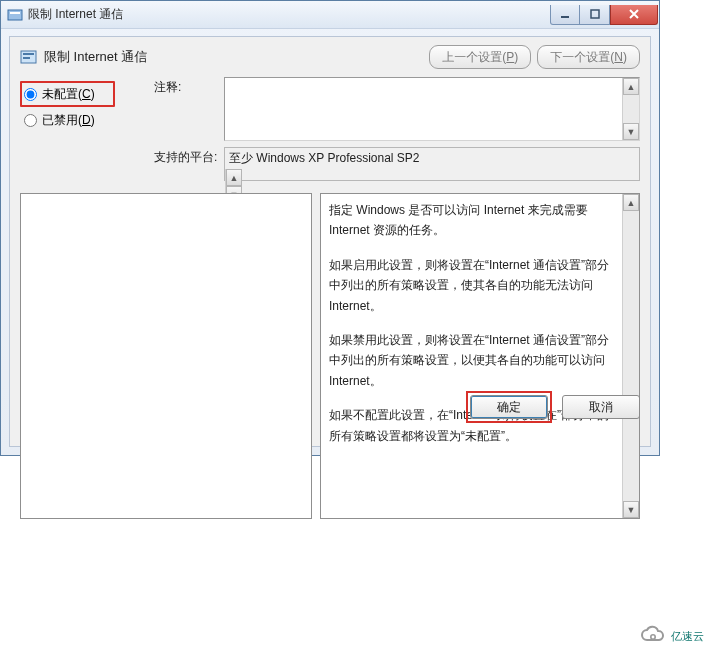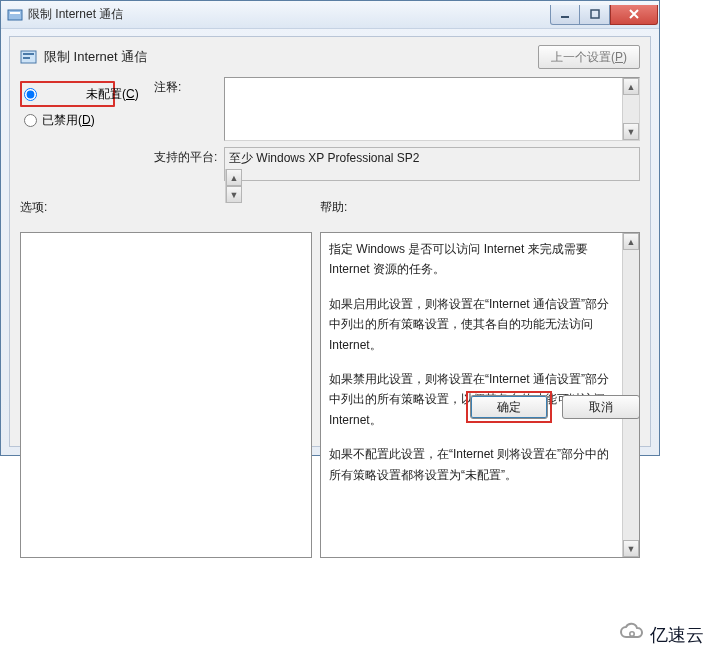--- a/index.html
+++ b/index.html
@@ -70,21 +70,21 @@
   .header-row .hicon {
     width: 18px; height: 18px; margin-right: 6px;
     display:inline-flex; align-items:center; justify-content:center;
   }
   .header-row .htitle { flex: 1; color: #222; font-size: 13px; }
   .nav-btn {
     height: 24px;
     padding: 0 12px;
     background: linear-gradient(#fdfdfd,#e6e6e6);
     border: 1px solid #9e9e9e;
-    border-radius: 2px;
+    border-radius: 9px;
     color: #7a7a7a;
     margin-left: 6px;
     font-size: 12px;
     line-height: 22px;
   }
   .config-row {
     display: flex;
     padding: 2px 10px 0 10px;
   }
   .radios {
@@ -95,21 +95,20 @@
     display: flex; align-items: center;
     height: 26px;
     padding: 0 2px;
   }
   .radio-item input { margin: 0 5px 0 2px; }
   .radio-item span { white-space: nowrap; }
   .radio-item.highlighted {
     border: 2px solid #d8302a;
     border-radius: 1px;
     padding: 0 0;
-    gap: 44px;
   }
   .fields {
     flex: 1;
     display: grid;
     grid-template-columns: 70px 1fr;
     row-gap: 6px;
     align-items: start;
     margin-left: 39px;
   }
   .flabel { color: #222; padding-top: 2px; }
@@ -188,22 +187,22 @@
     text-align: center;
     line-height: 22px;
     color: #222;
     font-size: 12px;
   }
   .btn.def { box-shadow: 0 0 0 1px #3c7fb1 inset; }
   .ok-wrap { border: 2px solid #d8302a; padding: 2px; }
   .watermark {
     position: absolute;
     right: 4px; bottom: 4px;
-    color: #0f172a;
-    font-size: 18px;
+    color: #0f766e;
+    font-size: 11px;
     display: flex;
     align-items: center;
     gap: 4px;
     font-weight: 500;
   }
   .u { text-decoration: underline; }
 </style>
 </head>
 <body>
 
@@ -239,20 +238,21 @@
     <div class="header-row">
       <span class="hicon">
         <svg width="18" height="18" viewBox="0 0 18 18">
             <rect x="1" y="3" width="15" height="12" fill="#cde3f7" stroke="#4a79a8"></rect>
             <rect x="3" y="5" width="11" height="2" fill="#4a79a8"></rect>
             <rect x="3" y="9" width="7" height="2" fill="#4a79a8"></rect>
           </svg>
       </span>
       <span class="htitle">限制 Internet 通信</span>
       <div class="nav-btn">上一个设置(<span class="u">P</span>)</div>
+      <div class="nav-btn">下一个设置(<span class="u">N</span>)</div>
     </div>
 
     <div class="config-row">
       <div class="radios">
         <label class="radio-item highlighted">
           <input type="radio" name="st" checked="" style="">
           <span>未配置(<span class="u">C</span>)</span>
         </label>
         <label class="radio-item">
           <input type="radio" name="st" style="">
@@ -271,24 +271,20 @@
         <div class="platform-box">
           <div class="platform-text">至少 Windows XP Professional SP2</div>
           <div class="vscroll">
             <div class="arrow">▲</div>
             <div class="arrow">▼</div>
           </div>
         </div>
       </div>
     </div>
 
-    <div class="labels-row">
-      <div class="lbl">选项:</div>
-      <div class="lbl">帮助:</div>
-    </div>
 
     <div class="panes">
       <div class="pane options"></div>
       <div class="pane help">
         <div class="help-text">
           <p>指定 Windows 是否可以访问 Internet 来完成需要 Internet 资源的任务。</p>
           <p>如果启用此设置，则将设置在“Internet 通信设置”部分中列出的所有策略设置，使其各自的功能无法访问 Internet。</p>
           <p>如果禁用此设置，则将设置在“Internet 通信设置”部分中列出的所有策略设置，以便其各自的功能可以访问 Internet。</p>
           <p>如果不配置此设置，在“Internet 则将设置在”部分中的所有策略设置都将设置为“未配置”。</p>
         </div>

